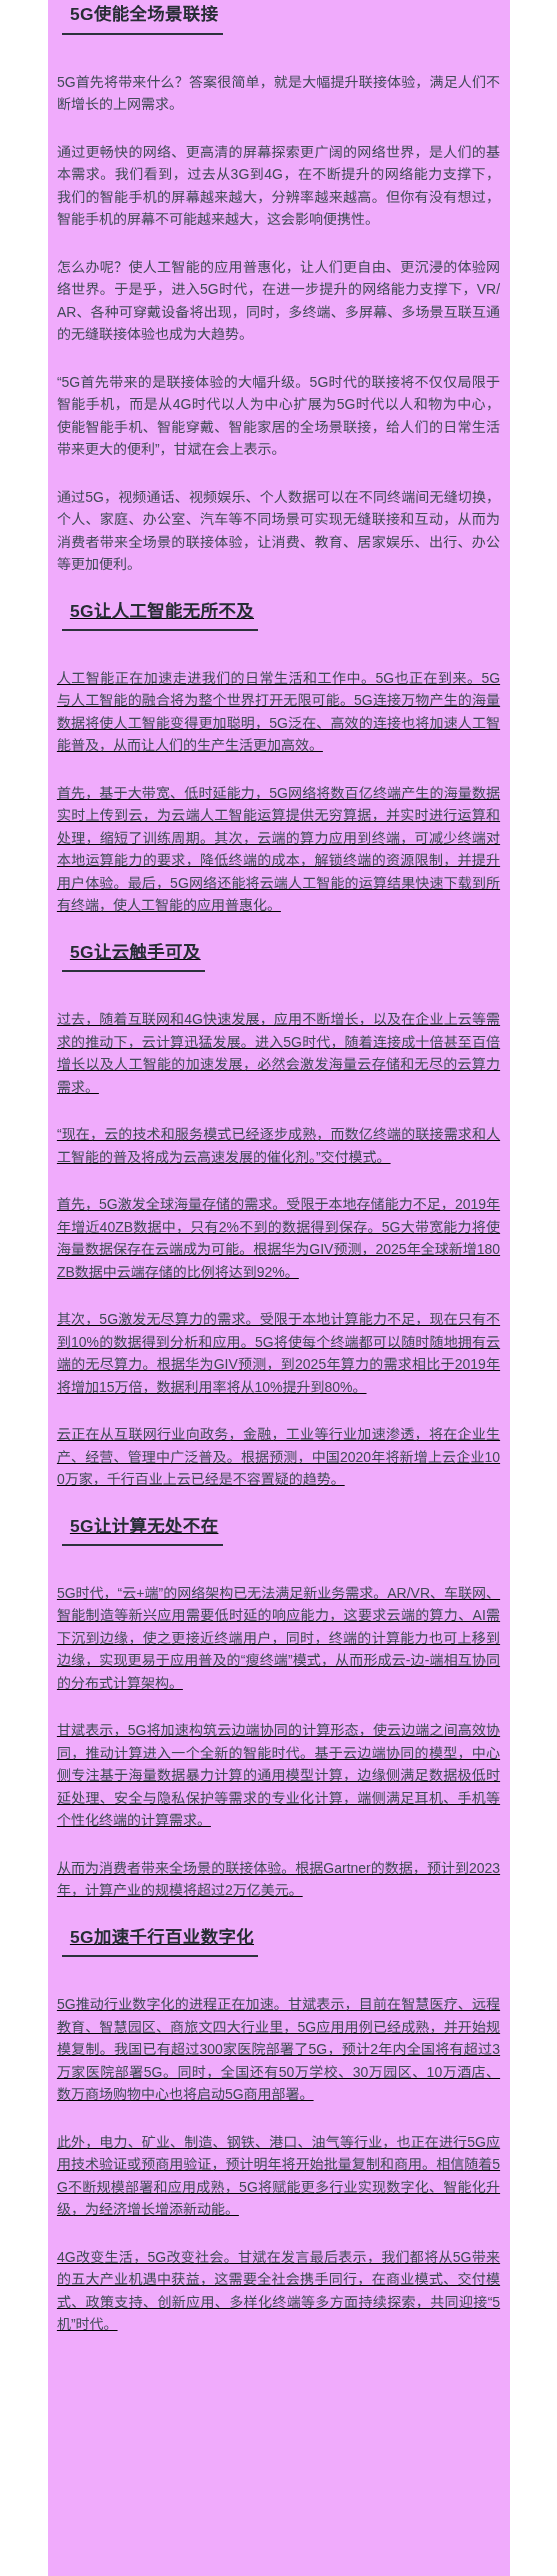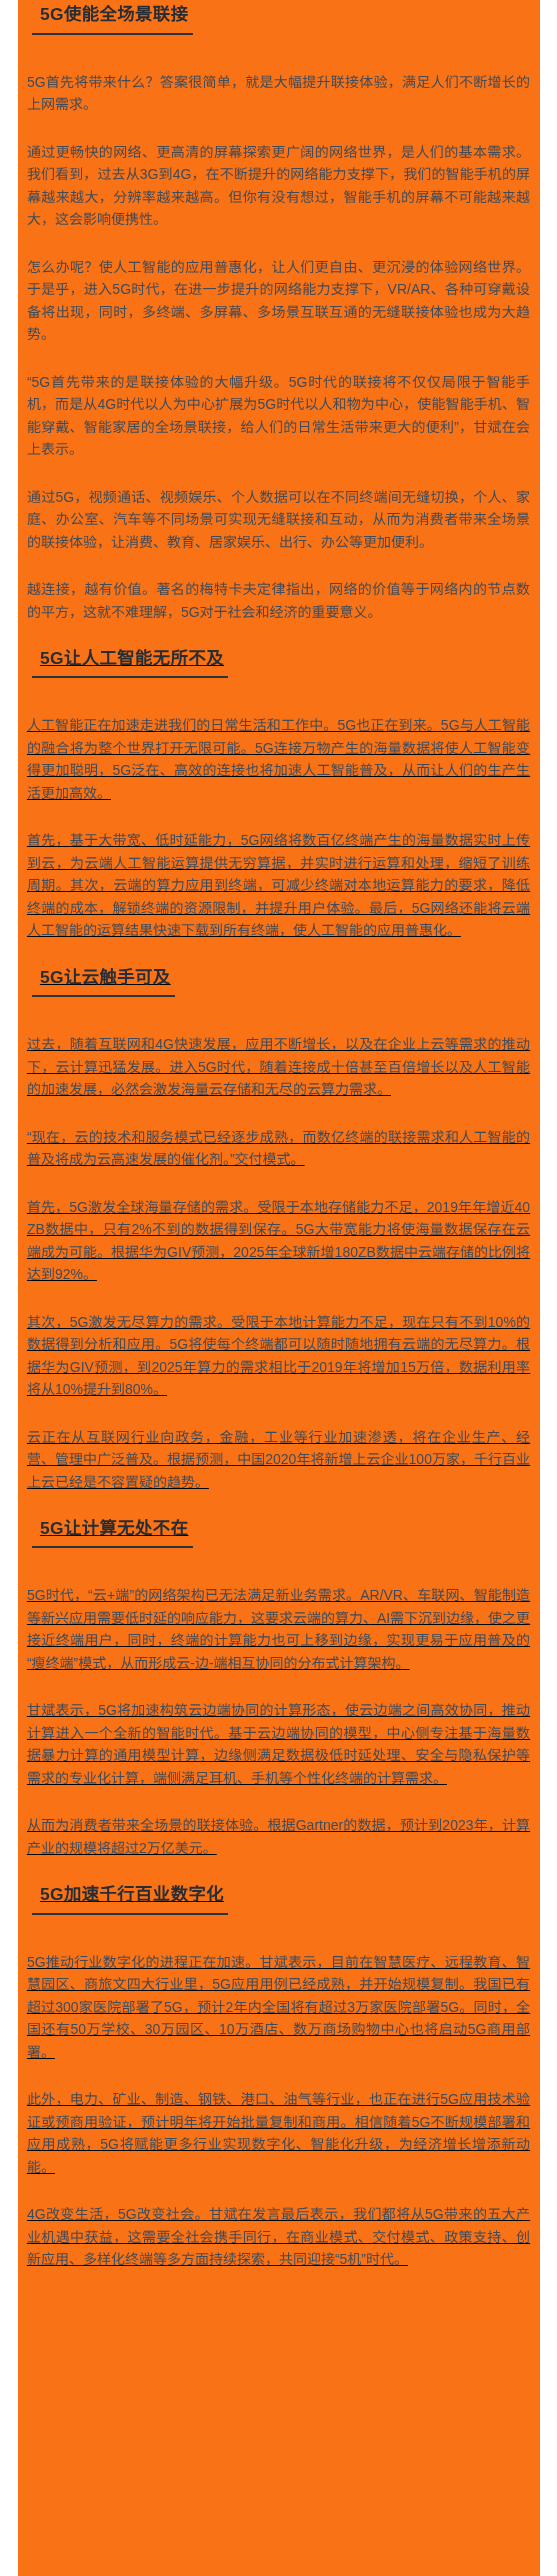--- a/index.html
+++ b/index.html
@@ -2,24 +2,24 @@
 <html lang="zh-CN" style="font-size:11.6px"><head>
 <meta charset="utf-8">
 <style>
   html, body {
     margin: 0;
     padding: 0;
     background: #ffffff;
   }
   .page {
     position: relative;
-    width: 522px;
+    width: 462px;
     min-height: 2576px;
     margin: 0 auto;
-    background: #f97316;
+    background: #f0abfc;
     box-sizing: border-box;
     padding: 4.3px 9.4px 20px 9.4px;
     font-family: "Liberation Sans", "DejaVu Sans", sans-serif;
   }
   .section { margin: 0; }
   .section + .section { margin-top: 20px; text-decoration: underline; }
   .sec-title {
     display: table;
     margin: 0 0 36px 5px;
     padding: 0 4.3px 6.5px 8px;
@@ -47,21 +47,20 @@
 <main class="page">
 
   <section class="section">
     <h2 class="sec-title">5G使能全场景联接</h2>
     <div class="paras">
       <p>5G首先将带来什么？答案很简单，就是大幅提升联接体验，满足人们不断增长的上网需求。</p>
       <p>通过更畅快的网络、更高清的屏幕探索更广阔的网络世界，是人们的基本需求。我们看到，过去从3G到4G，在不断提升的网络能力支撑下，我们的智能手机的屏幕越来越大，分辨率越来越高。但你有没有想过，智能手机的屏幕不可能越来越大，这会影响便携性。</p>
       <p>怎么办呢？使人工智能的应用普惠化，让人们更自由、更沉浸的体验网络世界。于是乎，进入5G时代，在进一步提升的网络能力支撑下，VR/AR、各种可穿戴设备将出现，同时，多终端、多屏幕、多场景互联互通的无缝联接体验也成为大趋势。</p>
       <p>“5G首先带来的是联接体验的大幅升级。5G时代的联接将不仅仅局限于智能手机，而是从4G时代以人为中心扩展为5G时代以人和物为中心，使能智能手机、智能穿戴、智能家居的全场景联接，给人们的日常生活带来更大的便利”，甘斌在会上表示。</p>
       <p>通过5G，视频通话、视频娱乐、个人数据可以在不同终端间无缝切换，个人、家庭、办公室、汽车等不同场景可实现无缝联接和互动，从而为消费者带来全场景的联接体验，让消费、教育、居家娱乐、出行、办公等更加便利。</p>
-      <p>越连接，越有价值。著名的梅特卡夫定律指出，网络的价值等于网络内的节点数的平方，这就不难理解，5G对于社会和经济的重要意义。</p>
     </div>
   </section>
 
   <section class="section">
     <h2 class="sec-title">5G让人工智能无所不及</h2>
     <div class="paras">
       <p>人工智能正在加速走进我们的日常生活和工作中。5G也正在到来。5G与人工智能的融合将为整个世界打开无限可能。5G连接万物产生的海量数据将使人工智能变得更加聪明，5G泛在、高效的连接也将加速人工智能普及，从而让人们的生产生活更加高效。</p>
       <p>首先，基于大带宽、低时延能力，5G网络将数百亿终端产生的海量数据实时上传到云，为云端人工智能运算提供无穷算据，并实时进行运算和处理，缩短了训练周期。其次，云端的算力应用到终端，可减少终端对本地运算能力的要求，降低终端的成本，解锁终端的资源限制，并提升用户体验。最后，5G网络还能将云端人工智能的运算结果快速下载到所有终端，使人工智能的应用普惠化。</p>
     </div>
   </section>

